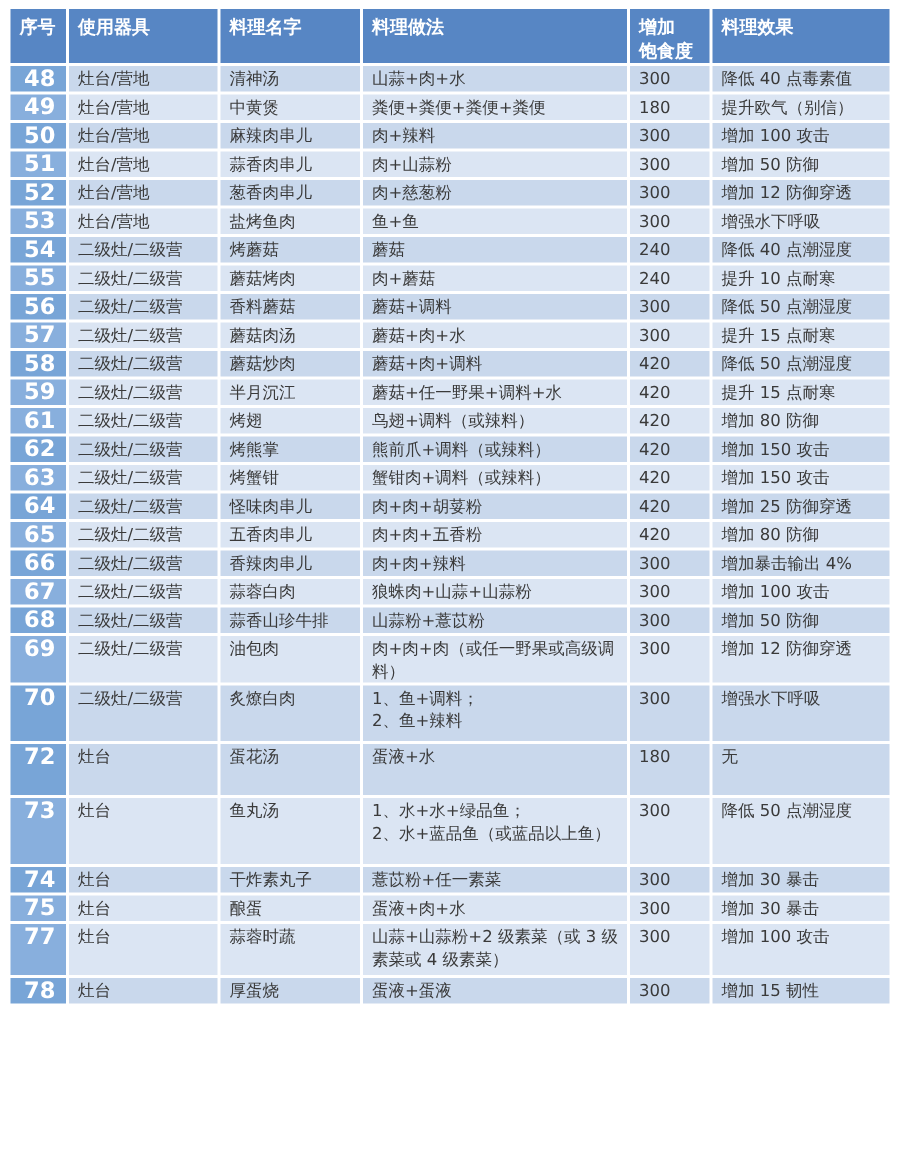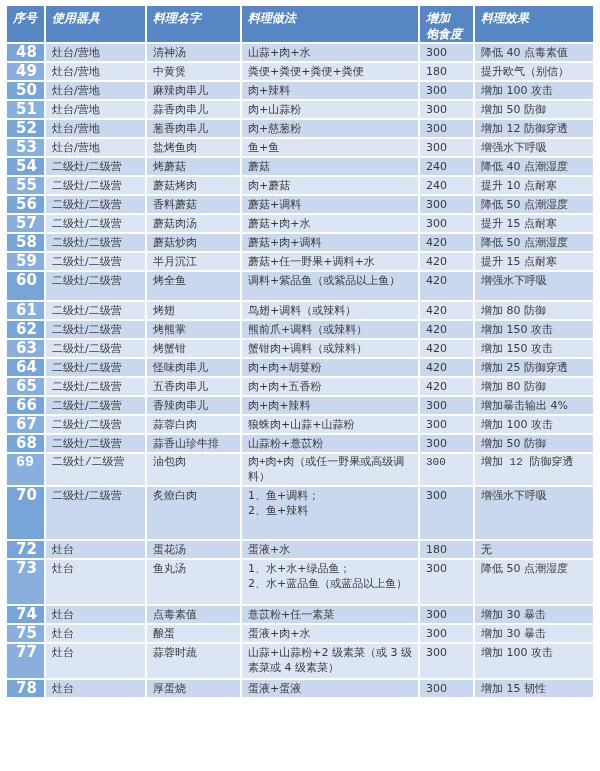--- a/index.html
+++ b/index.html
@@ -51,21 +51,21 @@
   tr.band-dark td  { background: var(--row-dark, #c9d8ec); }
   tr.band-light td { background: var(--row-light, #dbe5f3); }
   tr.band-dark td.c-num  { background: var(--num-dark, #78a5d7); }
   tr.band-light td.c-num { background: var(--num-light, #88afdd); }
   td.c-num {
     color: var(--num-text, #ffffff);
     font-weight: bold;
     padding-left: 9px;
     font-size: 15px;
   }
-  thead tr { height: 36px; font-style: italic; }
+  thead tr { height: 36px; }
 </style>
 </head>
 <body>
 
 <div id="page">
   <table class="recipe-table">
     <colgroup>
       <col style="width:37px">
       <col style="width:99px">
       <col style="width:93px">
@@ -174,28 +174,20 @@
           <td class="c-effect">降低 50 点潮湿度</td>
         </tr>
         <tr class="band-light" style="height: 17px;">
           <td class="c-num">59</td>
           <td class="c-equipment">二级灶/二级营</td>
           <td class="c-name">半月沉江</td>
           <td class="c-recipe">蘑菇+任一野果+调料+水</td>
           <td class="c-satiety">420</td>
           <td class="c-effect">提升 15 点耐寒</td>
         </tr>
-        <tr class="band-dark" style="height: 28px;">
-          <td class="c-num">60</td>
-          <td class="c-equipment">二级灶/二级营</td>
-          <td class="c-name">烤全鱼</td>
-          <td class="c-recipe">调料+紫品鱼（或紫品以上鱼）</td>
-          <td class="c-satiety">420</td>
-          <td class="c-effect">增强水下呼吸</td>
-        </tr>
         <tr class="band-light" style="height: 17px;">
           <td class="c-num">61</td>
           <td class="c-equipment">二级灶/二级营</td>
           <td class="c-name">烤翅</td>
           <td class="c-recipe">鸟翅+调料（或辣料）</td>
           <td class="c-satiety">420</td>
           <td class="c-effect">增加 80 防御</td>
         </tr>
         <tr class="band-dark" style="height: 17px;">
           <td class="c-num">62</td>
@@ -246,58 +238,58 @@
           <td class="c-effect">增加 100 攻击</td>
         </tr>
         <tr class="band-dark" style="height: 17px;">
           <td class="c-num">68</td>
           <td class="c-equipment">二级灶/二级营</td>
           <td class="c-name">蒜香山珍牛排</td>
           <td class="c-recipe">山蒜粉+薏苡粉</td>
           <td class="c-satiety">300</td>
           <td class="c-effect">增加 50 防御</td>
         </tr>
-        <tr class="band-light" style="height: 19px; font-family: Liberation Mono, monospace;">
+        <tr class="band-light" style="height: 19px;">
           <td class="c-num">69</td>
           <td class="c-equipment">二级灶/二级营</td>
           <td class="c-name">油包肉</td>
           <td class="c-recipe">肉+肉+肉（或任一野果或高级调料）</td>
           <td class="c-satiety">300</td>
           <td class="c-effect">增加 12 防御穿透</td>
         </tr>
-        <tr class="band-dark" style="height: 52px; border-radius: 15px;">
+        <tr class="band-dark" style="height: 37px; border-radius: 15px;">
           <td class="c-num">70</td>
           <td class="c-equipment">二级灶/二级营</td>
           <td class="c-name">炙燎白肉</td>
           <td class="c-recipe">1、鱼+调料；
 2、鱼+辣料</td>
           <td class="c-satiety">300</td>
           <td class="c-effect">增强水下呼吸</td>
         </tr>
-        <tr class="band-dark" style="height: 17px;">
+        <tr class="band-dark" style="height: 34px;">
           <td class="c-num">72</td>
           <td class="c-equipment">灶台</td>
           <td class="c-name">蛋花汤</td>
           <td class="c-recipe">蛋液+水</td>
           <td class="c-satiety">180</td>
           <td class="c-effect">无</td>
         </tr>
         <tr class="band-light" style="height: 44px;">
           <td class="c-num">73</td>
           <td class="c-equipment">灶台</td>
           <td class="c-name">鱼丸汤</td>
           <td class="c-recipe">1、水+水+绿品鱼；
 2、水+蓝品鱼（或蓝品以上鱼）</td>
           <td class="c-satiety">300</td>
           <td class="c-effect">降低 50 点潮湿度</td>
         </tr>
         <tr class="band-dark" style="height: 17px;">
           <td class="c-num">74</td>
           <td class="c-equipment">灶台</td>
-          <td class="c-name">点毒素值</td>
+          <td class="c-name">干炸素丸子</td>
           <td class="c-recipe">薏苡粉+任一素菜</td>
           <td class="c-satiety">300</td>
           <td class="c-effect">增加 30 暴击</td>
         </tr>
         <tr class="band-light" style="height: 17px; padding-left: 44px;">
           <td class="c-num">75</td>
           <td class="c-equipment">灶台</td>
           <td class="c-name">酿蛋</td>
           <td class="c-recipe">蛋液+肉+水</td>
           <td class="c-satiety">300</td>

